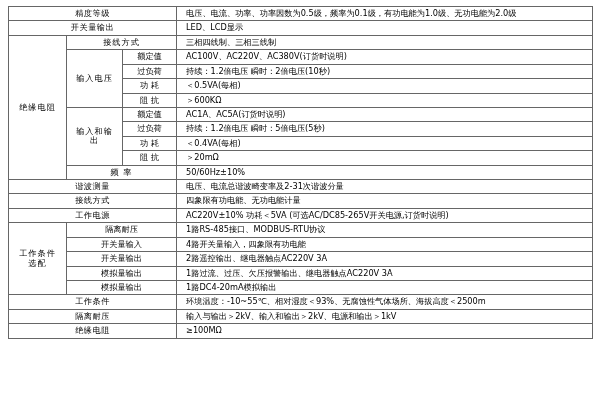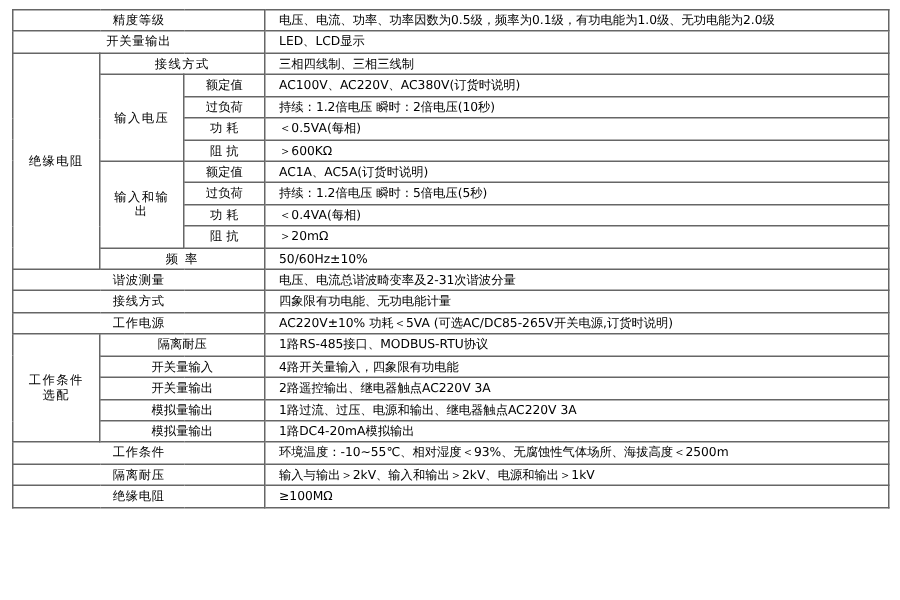--- a/index.html
+++ b/index.html
@@ -145,21 +145,21 @@
     <tr>
       <td class="sub" colspan="2">开关量输入</td>
       <td class="val">4路开关量输入，四象限有功电能</td>
     </tr>
     <tr>
       <td class="sub" colspan="2">开关量输出</td>
       <td class="val">2路遥控输出、继电器触点AC220V 3A</td>
     </tr>
     <tr>
       <td class="sub" colspan="2">模拟量输出</td>
-      <td class="val">1路过流、过压、电源和输出、继电器触点AC220V 3A</td>
+      <td class="val">1路过流、过压、欠压报警输出、继电器触点AC220V 3A</td>
     </tr>
     <tr>
       <td class="sub" colspan="2">模拟量输出</td>
       <td class="val">1路DC4-20mA模拟输出</td>
     </tr>
 
     <tr>
       <td class="lab sp2" colspan="3">工作条件</td>
       <td class="val">环境温度：-10~55℃、相对湿度＜93%、无腐蚀性气体场所、海拔高度＜2500m</td>
     </tr>

